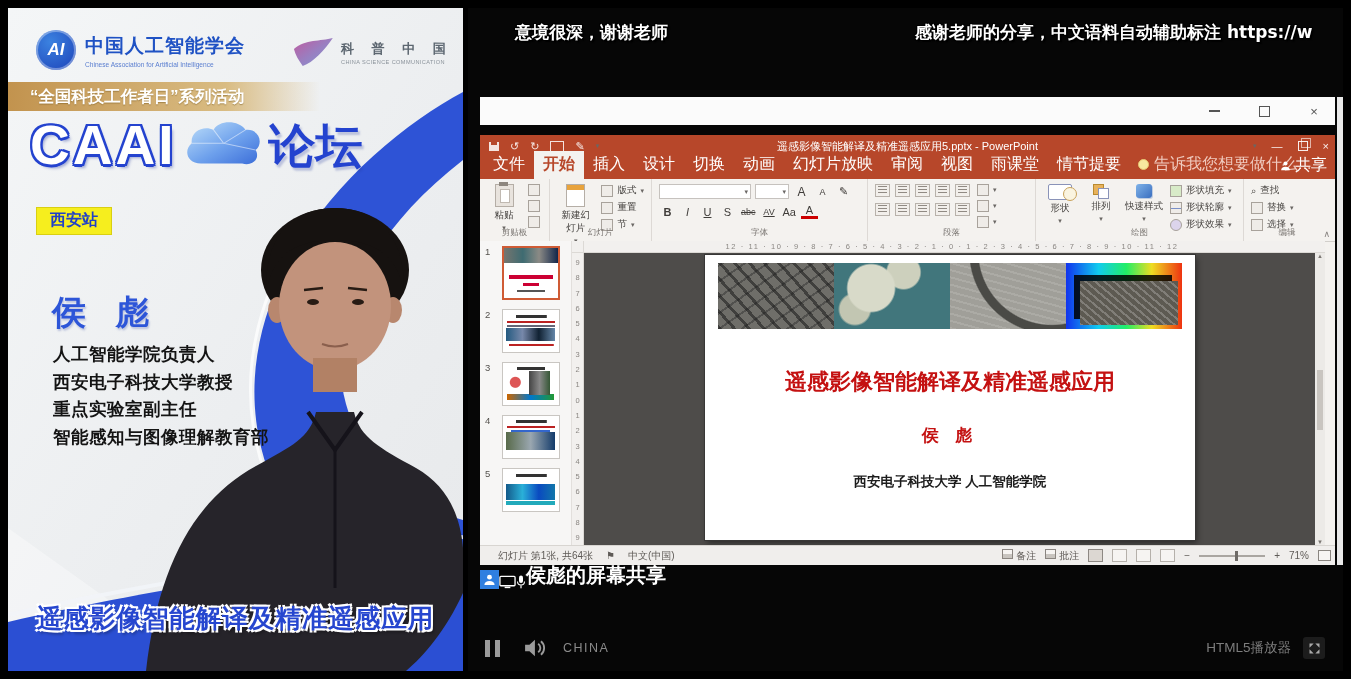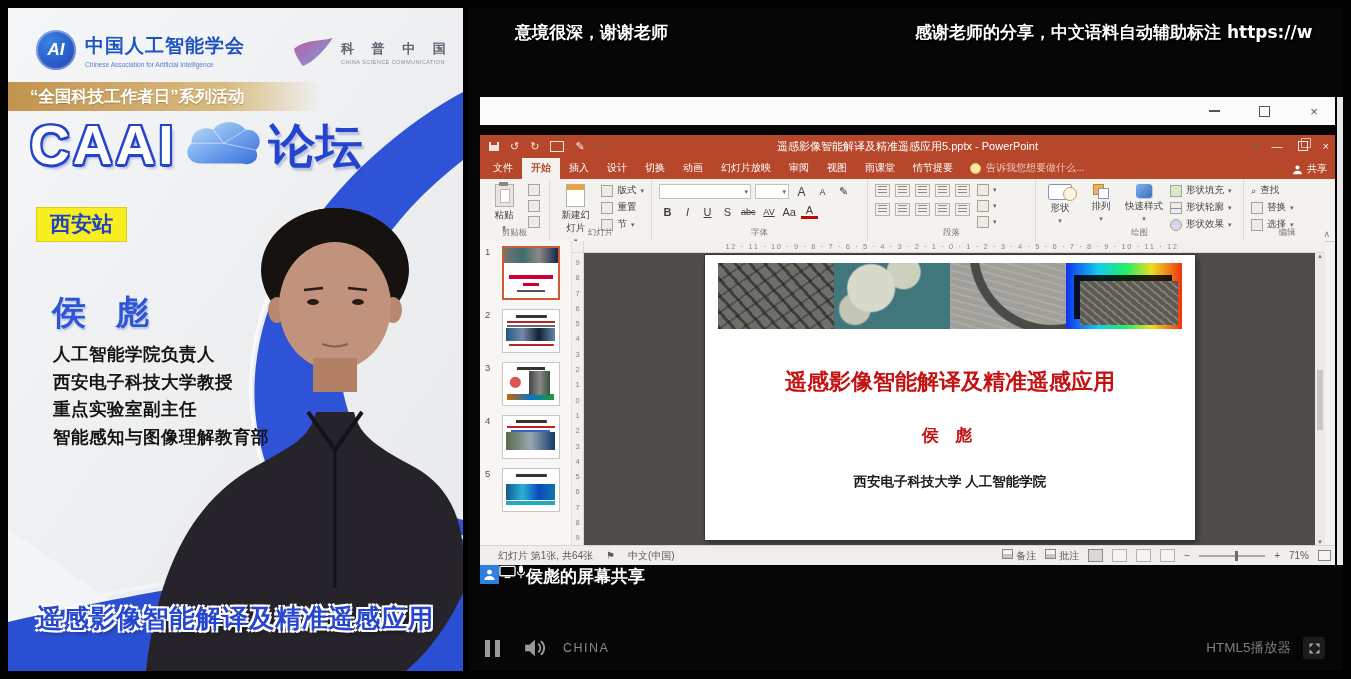--- a/index.html
+++ b/index.html
@@ -24,21 +24,21 @@
       background:linear-gradient(90deg,#c2934e 0%,#d9bc83 70%,rgba(219,190,133,0) 100%);
       text-shadow:0 1px 1px rgba(120,90,30,.5);}
   .forum{position:absolute;top:108px;left:22px;display:flex;align-items:center;z-index:2;}
   .forum-brand{font-size:55px;font-weight:900;color:#fff;letter-spacing:3px;line-height:1;
       text-shadow:-2px -2px 0 #2443cf,2px -2px 0 #2443cf,-2px 2px 0 #2443cf,2px 2px 0 #2443cf,
                   -2px 0 0 #2443cf,2px 0 0 #2443cf,0 -2px 0 #2443cf,0 3px 0 #2443cf,3px 4px 3px rgba(40,60,160,.4);}
   .forum-cloud{margin:0 4px;}
   .forum-suffix{font-size:47px;font-weight:900;color:#2443cf;line-height:1;
       text-shadow:2px 3px 2px rgba(40,60,160,.25);}
   .station{position:absolute;top:199px;left:28px;background:#f6ee1e;color:#2040c8;z-index:2;
-      font-weight:bold;font-size:21px;padding:2px 13px 3px;border:1px solid #d9cf12;}
+      font-weight:bold;font-size:16px;padding:2px 13px 3px;border:1px solid #d9cf12;}
   .speaker-name{position:absolute;top:282px;left:44px;font-size:34px;font-weight:900;color:#2d55d8;
       letter-spacing:10px;z-index:2;text-shadow:1px 2px 2px rgba(40,60,160,.25);}
   .speaker-titles{position:absolute;top:333px;left:45px;font-size:17.5px;font-weight:600;color:#141414;
       line-height:27.5px;z-index:2;letter-spacing:.5px;}
   .talk-title{position:absolute;top:593px;left:0;width:100%;text-align:center;z-index:3;
       font-size:25.5px;font-weight:900;color:#2646cf;letter-spacing:1px;
       text-shadow:-2px -2px 0 #fff,2px -2px 0 #fff,-2px 2px 0 #fff,2px 2px 0 #fff,3px 4px 3px rgba(0,0,0,.3);}
   
   .player{position:absolute;left:468px;top:8px;width:875px;height:663px;background:#060606;overflow:hidden;}
   .danmaku{position:absolute;top:13px;color:#fff;font-weight:bold;font-size:17px;white-space:nowrap;
@@ -58,21 +58,21 @@
   .i-save{width:10px;height:9px;background:rgba(255,255,255,.85);position:relative;}
   .i-save:after{content:"";position:absolute;left:2px;top:0;width:6px;height:3px;background:#b7472a;}
   .i-show{width:12px;height:9px;border:1.3px solid rgba(255,255,255,.85);}
   .ppt-title{position:absolute;left:0;right:0;text-align:center;font-size:11px;color:#fff;pointer-events:none;}
   .ppt-win-controls{position:absolute;right:6px;top:0;height:100%;display:flex;align-items:center;gap:15px;
       color:rgba(255,255,255,.92);font-size:11px;}
   .pc-restore{width:8px;height:8px;border:1.2px solid rgba(255,255,255,.9);position:relative;}
   .pc-restore:before{content:"";position:absolute;left:2px;top:-4px;width:8px;height:8px;
       border:1.2px solid rgba(255,255,255,.6);}
   .ppt-tabs{position:relative;height:22px;background:#b7472a;display:flex;align-items:flex-end;
-      padding-left:4px;color:#fff;font-size:10px;}
+      padding-left:4px;color:#fff;font-size:16px;}
   .tab{padding:3px 9px 4px;cursor:default;}
   .tab.active{background:#f4f2ef;color:#b7472a;font-weight:bold;}
   .tellme{display:flex;align-items:center;gap:5px;color:#f0cabe;margin-left:8px;padding-bottom:4px;}
   .bulb{width:9px;height:9px;border-radius:50%;background:#f7e8a0;border:1px solid #e8c872;}
   .share-btn{position:absolute;right:8px;bottom:3px;display:flex;align-items:center;gap:4px;color:#fff;}
   
   .ribbon{position:relative;height:62px;background:#f4f2ef;border-bottom:1px solid #d2cfcb;display:flex;}
   .rgroup{position:relative;border-right:1px solid #ddd9d5;padding:5px 7px 14px;display:flex;gap:7px;
       align-items:flex-start;box-sizing:border-box;}
   .group-label{position:absolute;bottom:2px;left:0;right:0;text-align:center;font-size:8.5px;color:#7a7672;}
@@ -178,22 +178,22 @@
   .st-ic{width:9px;height:8px;border:1px solid #8a8580;display:inline-block;margin-right:3px;
       background:linear-gradient(#f6f4f2 55%,#c8c4bf 55%);}
   .viewbtn{width:15px;height:13px;border:1px solid #b5b0aa;background:#f6f4f2;box-sizing:border-box;}
   .viewbtn.active{background:#dcd7d2;border-color:#8d8archive
 883;}
   .viewbtn.active{background:#dcd7d2;border-color:#8d8883;}
   .zoom-track{width:66px;height:2px;background:#aaa6a1;position:relative;}
   .zoom-thumb{position:absolute;left:55%;top:-4px;width:3px;height:10px;background:#6e6a66;}
   .fit-ic{width:11px;height:9px;border:1px solid #8a8580;background:#f6f4f2;}
   
-  .share-bar{position:absolute;left:12px;top:557px;height:24px;display:flex;align-items:flex-start;
-      color:#fff;font-size:17px;font-weight:bold;}
+  .share-bar{position:absolute;left:12px;top:557px;height:24px;display:flex;align-items:flex-end;
+      color:#fff;font-size:20px;font-weight:bold;}
   .avatar-badge{width:19px;height:19px;background:#2f7fe0;display:flex;align-items:center;justify-content:center;}
   .controls{position:absolute;left:0;right:0;bottom:0;height:46px;display:flex;align-items:center;}
   .pause{margin-left:17px;display:flex;gap:5px;}
   .pause span{width:5px;height:17px;background:#9a9a9a;}
   .vol{margin-left:24px;display:flex;align-items:center;}
   .live{color:#8a8a8a;font-size:12.5px;letter-spacing:1.5px;margin-left:15px;}
   .player-name{margin-left:auto;color:#7d7d7d;font-size:13.5px;}
   .fs{margin:0 18px 0 12px;width:22px;height:22px;border-radius:3px;background:#1c1c1c;
       display:flex;align-items:center;justify-content:center;}
 </style>

